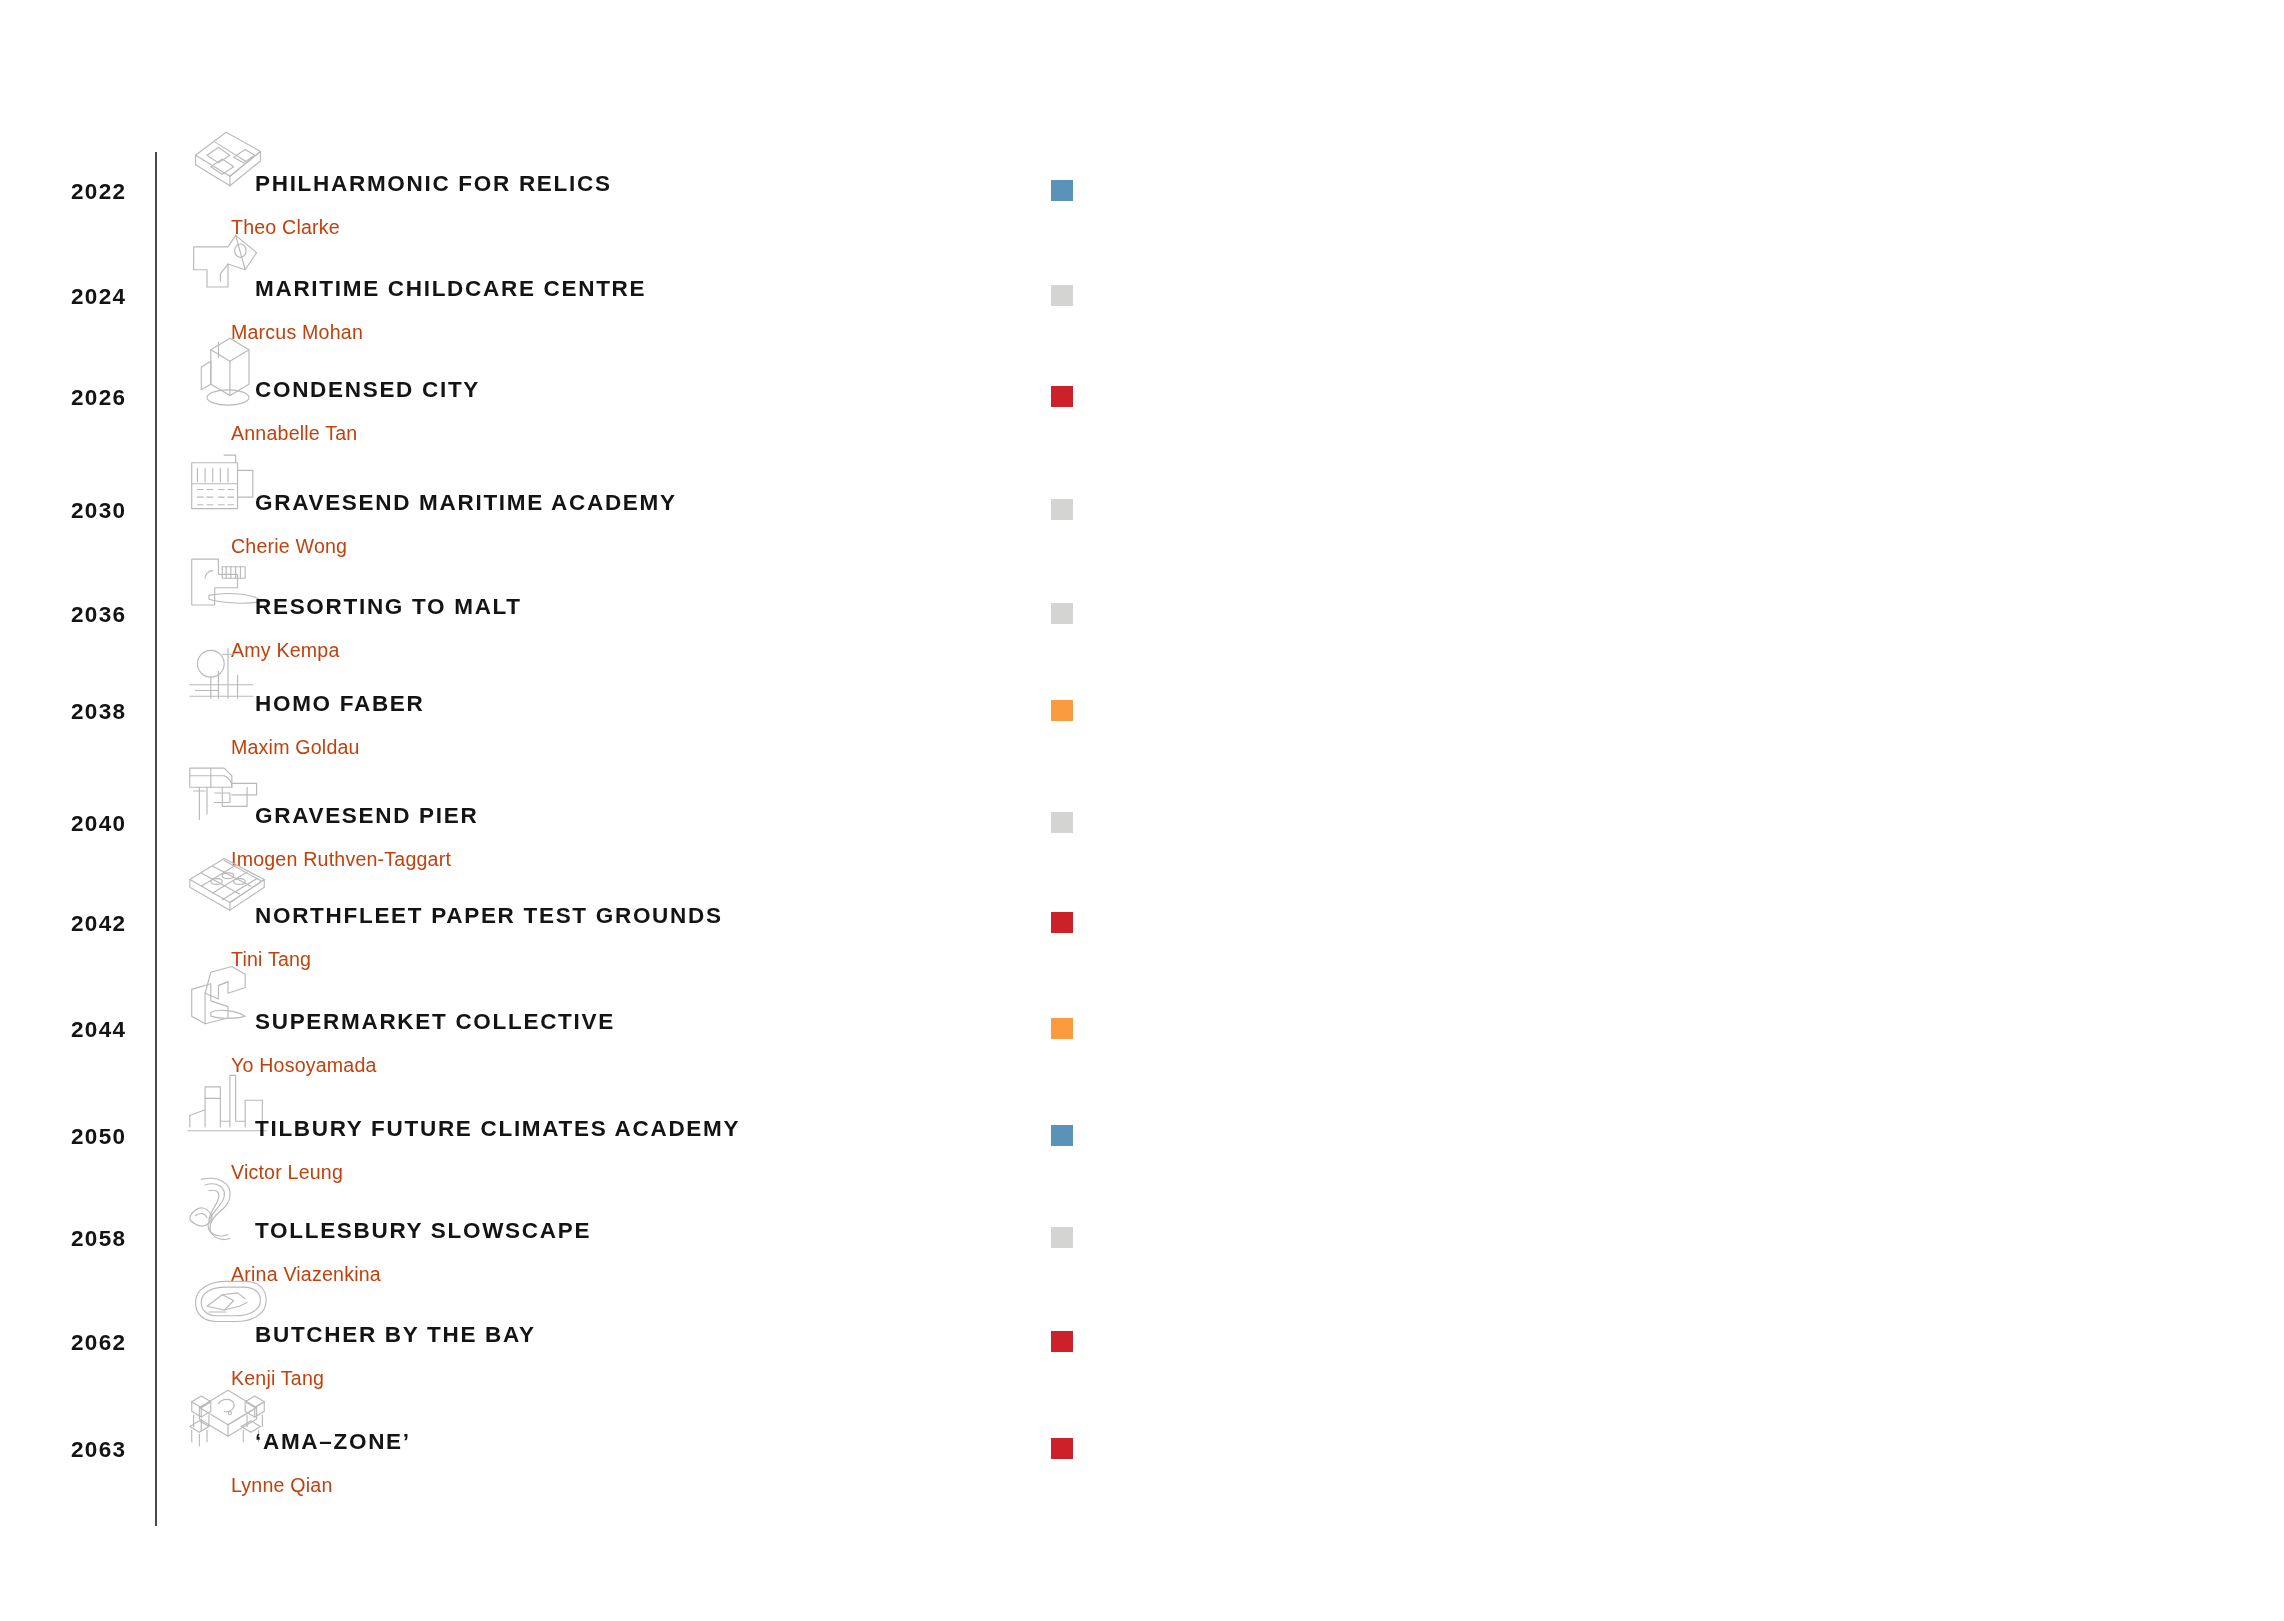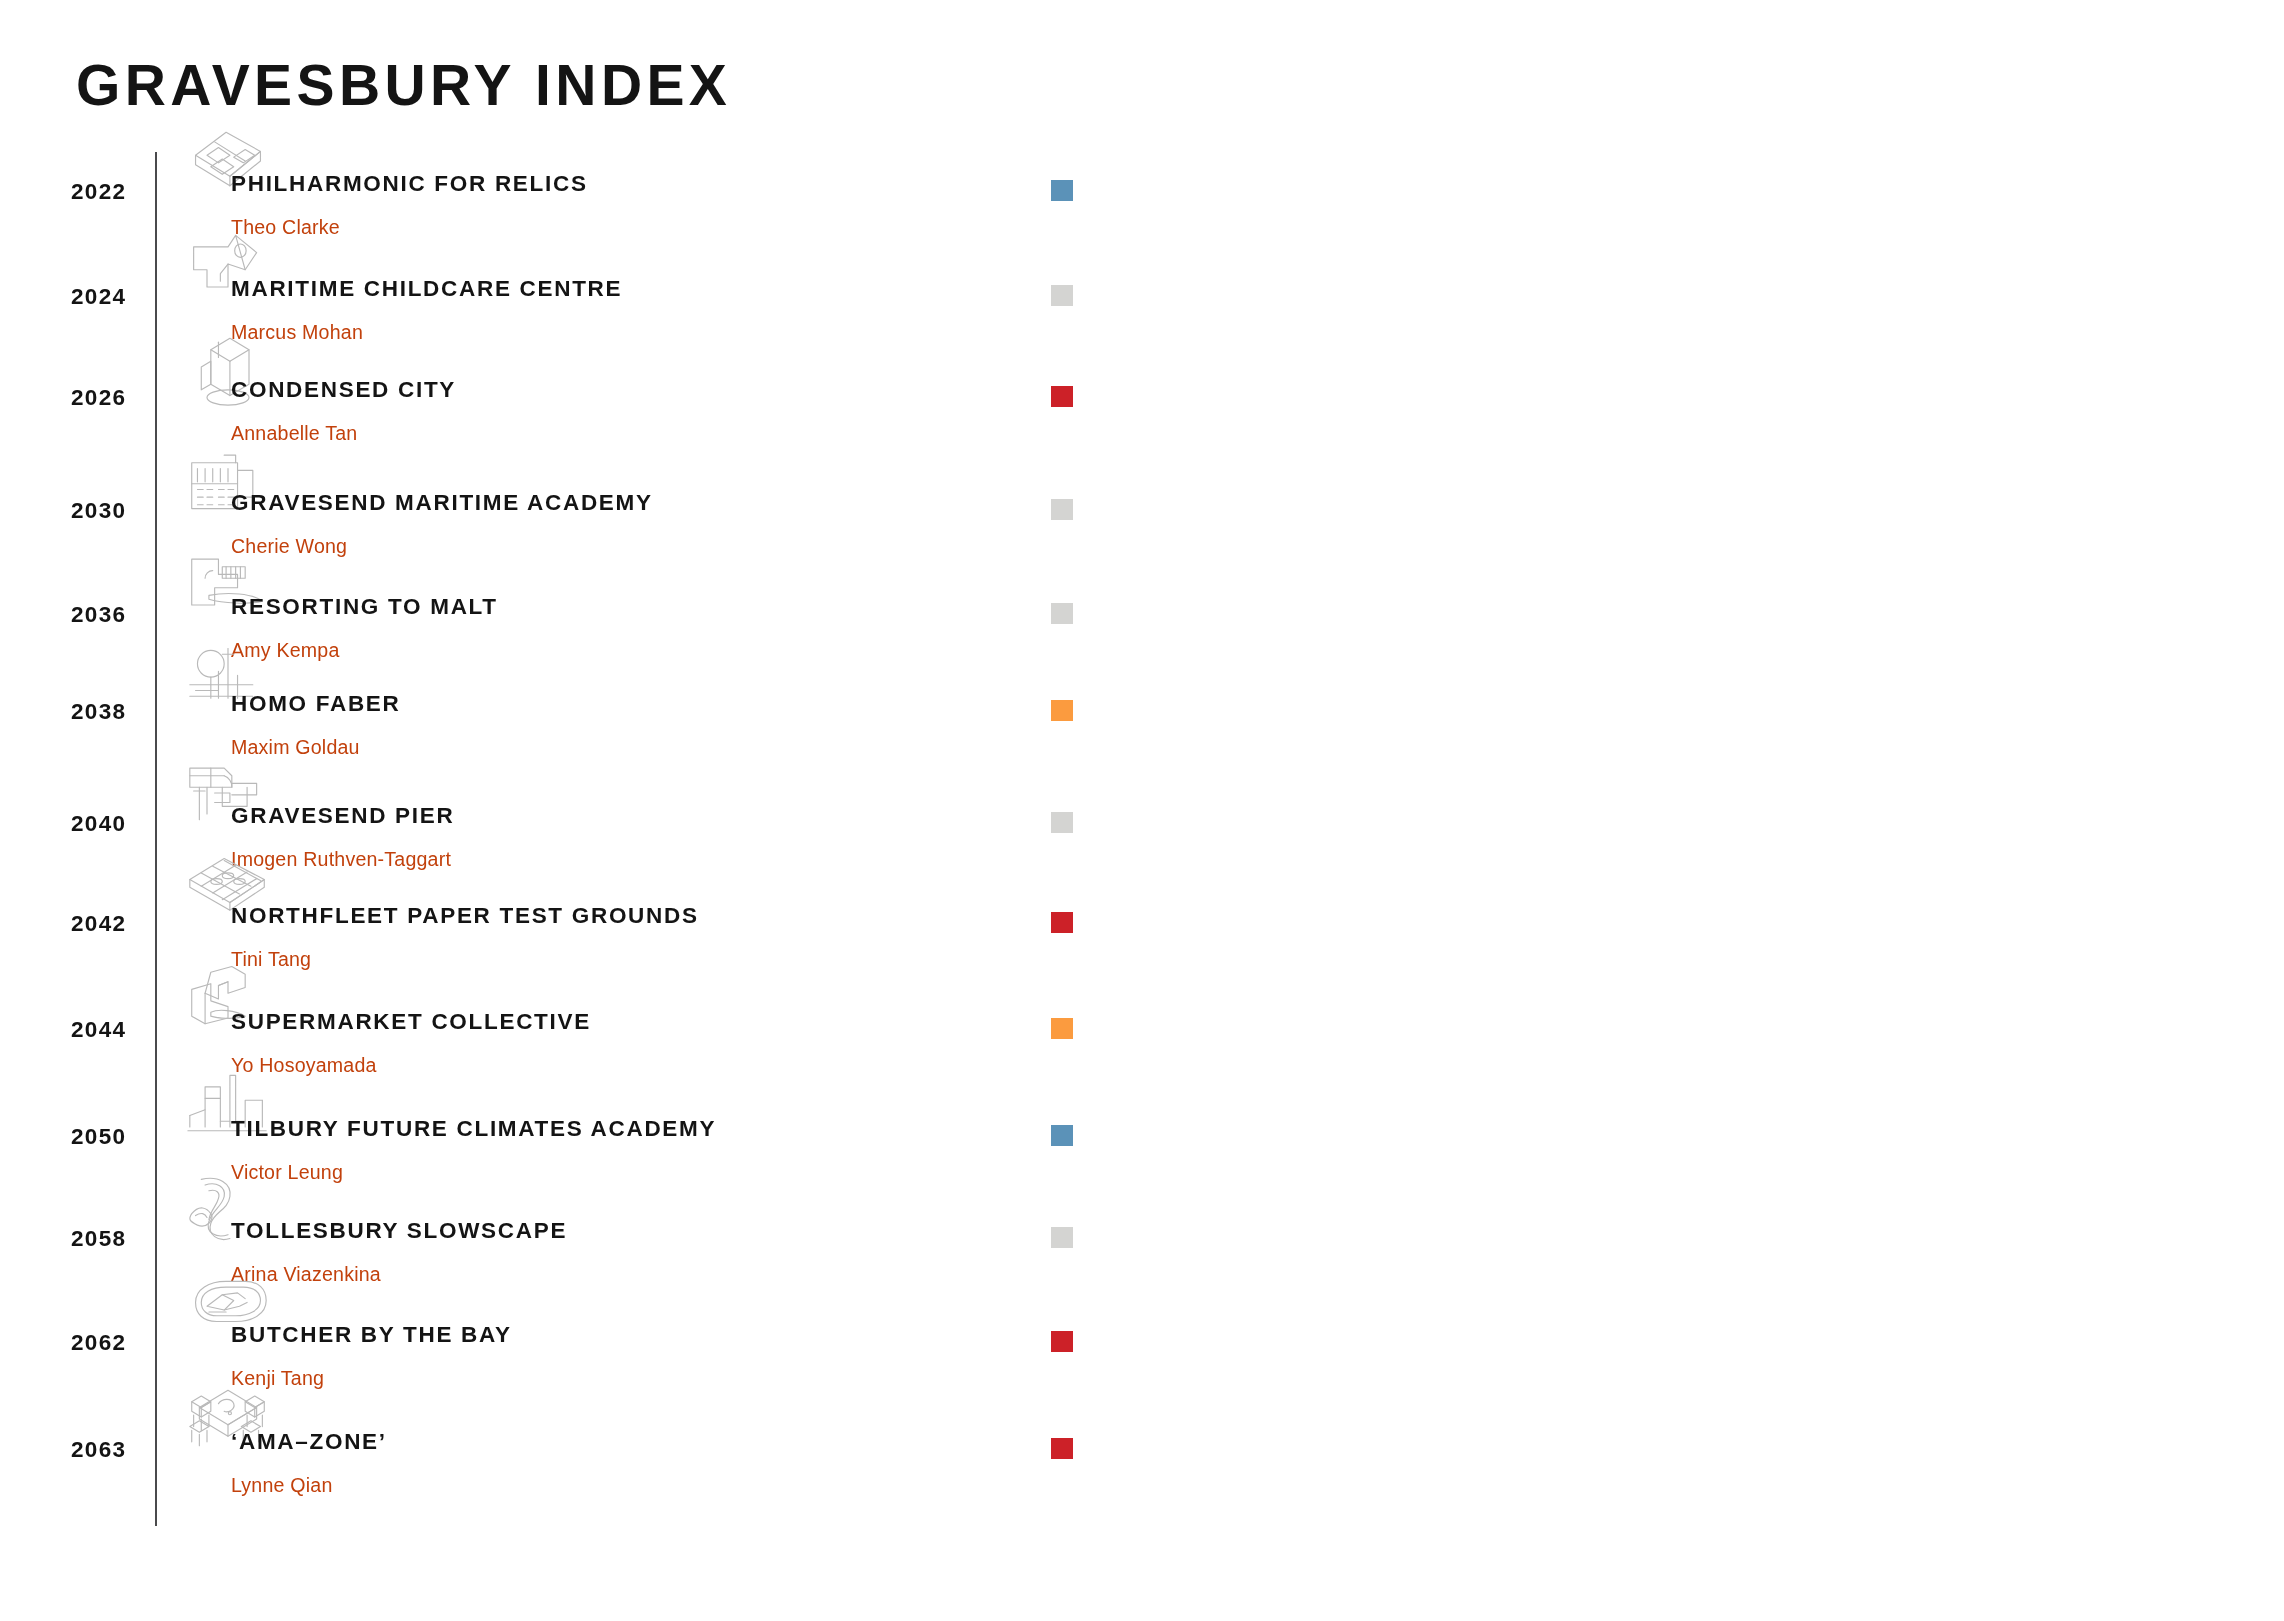--- a/index.html
+++ b/index.html
@@ -107,20 +107,21 @@
     top: -18.6px;
   }
   .row-title {
     font-size: 22.5px;
     font-weight: 700;
     letter-spacing: 1.7px;
     color: #141414;
     line-height: 1.0;
     white-space: nowrap;
     font-stretch: condensed;
+    margin-left: 24px;
   }
   .row-author {
     margin-top: 22px;
     font-size: 19.6px;
     font-weight: 400;
     letter-spacing: 0.2px;
     color: #c2410c;
     line-height: 1.0;
     white-space: nowrap;
   }
@@ -165,21 +166,20 @@
   .footer-light  { font-weight: 400; }
   .footer-num    { font-weight: 400; }
   .footer span   { display: inline-block; }
   .sp { width: 6.9px; }
 </style>
 </head>
 <body>
 
 <div class="page">
 
-  <div class="page-title">GRAVESBURY INDEX</div>
 
   <div class="timeline-rule"></div>
 
   <div class="index-list" id="index-list">
       <div class="index-row" style="top: 192px;">
         <div class="row-year">2022</div>
         <div class="row-thumb">
           <svg viewBox="0 0 88 78" xmlns="http://www.w3.org/2000/svg">
             <g>
               <path d="M10 34 L42 10 L78 30 L46 56 Z"></path>

